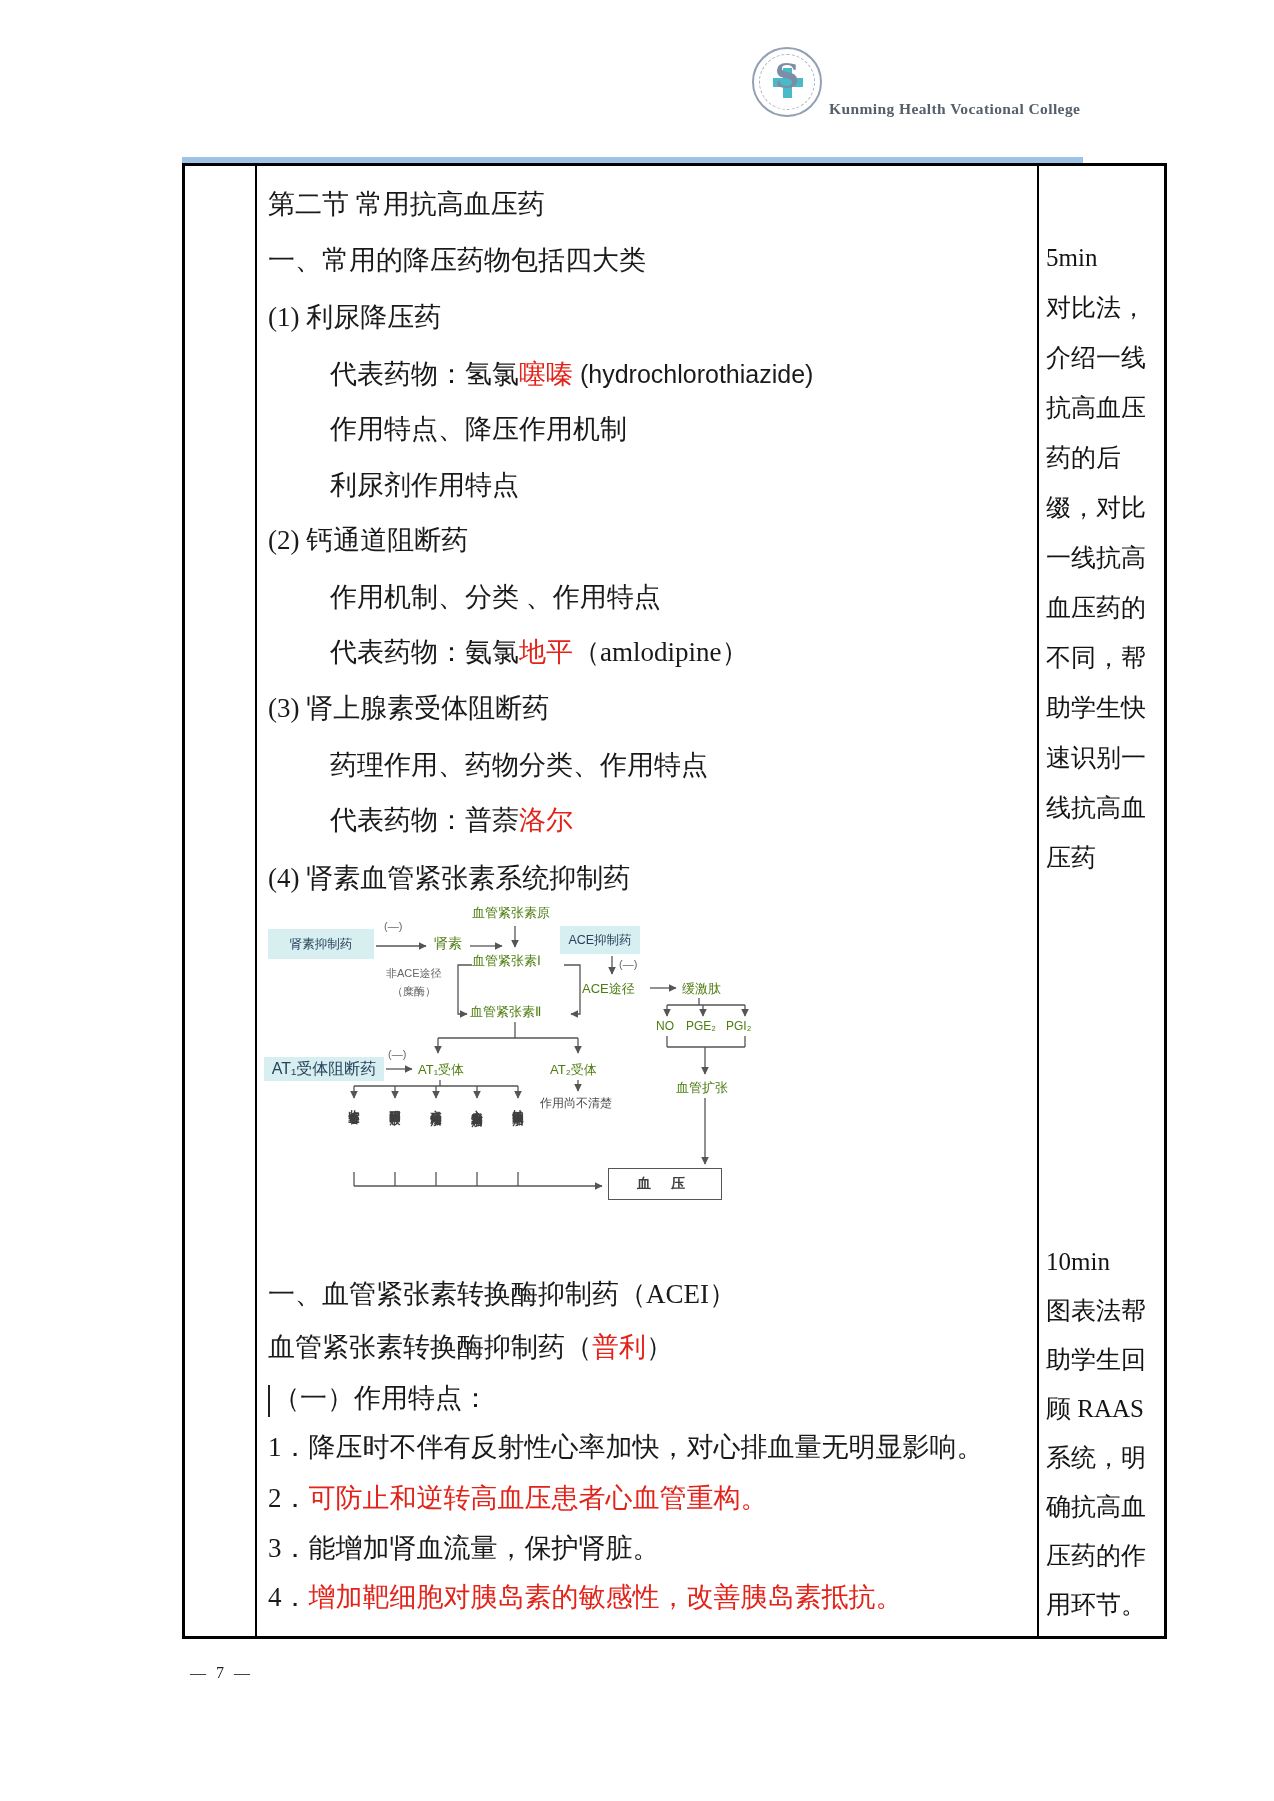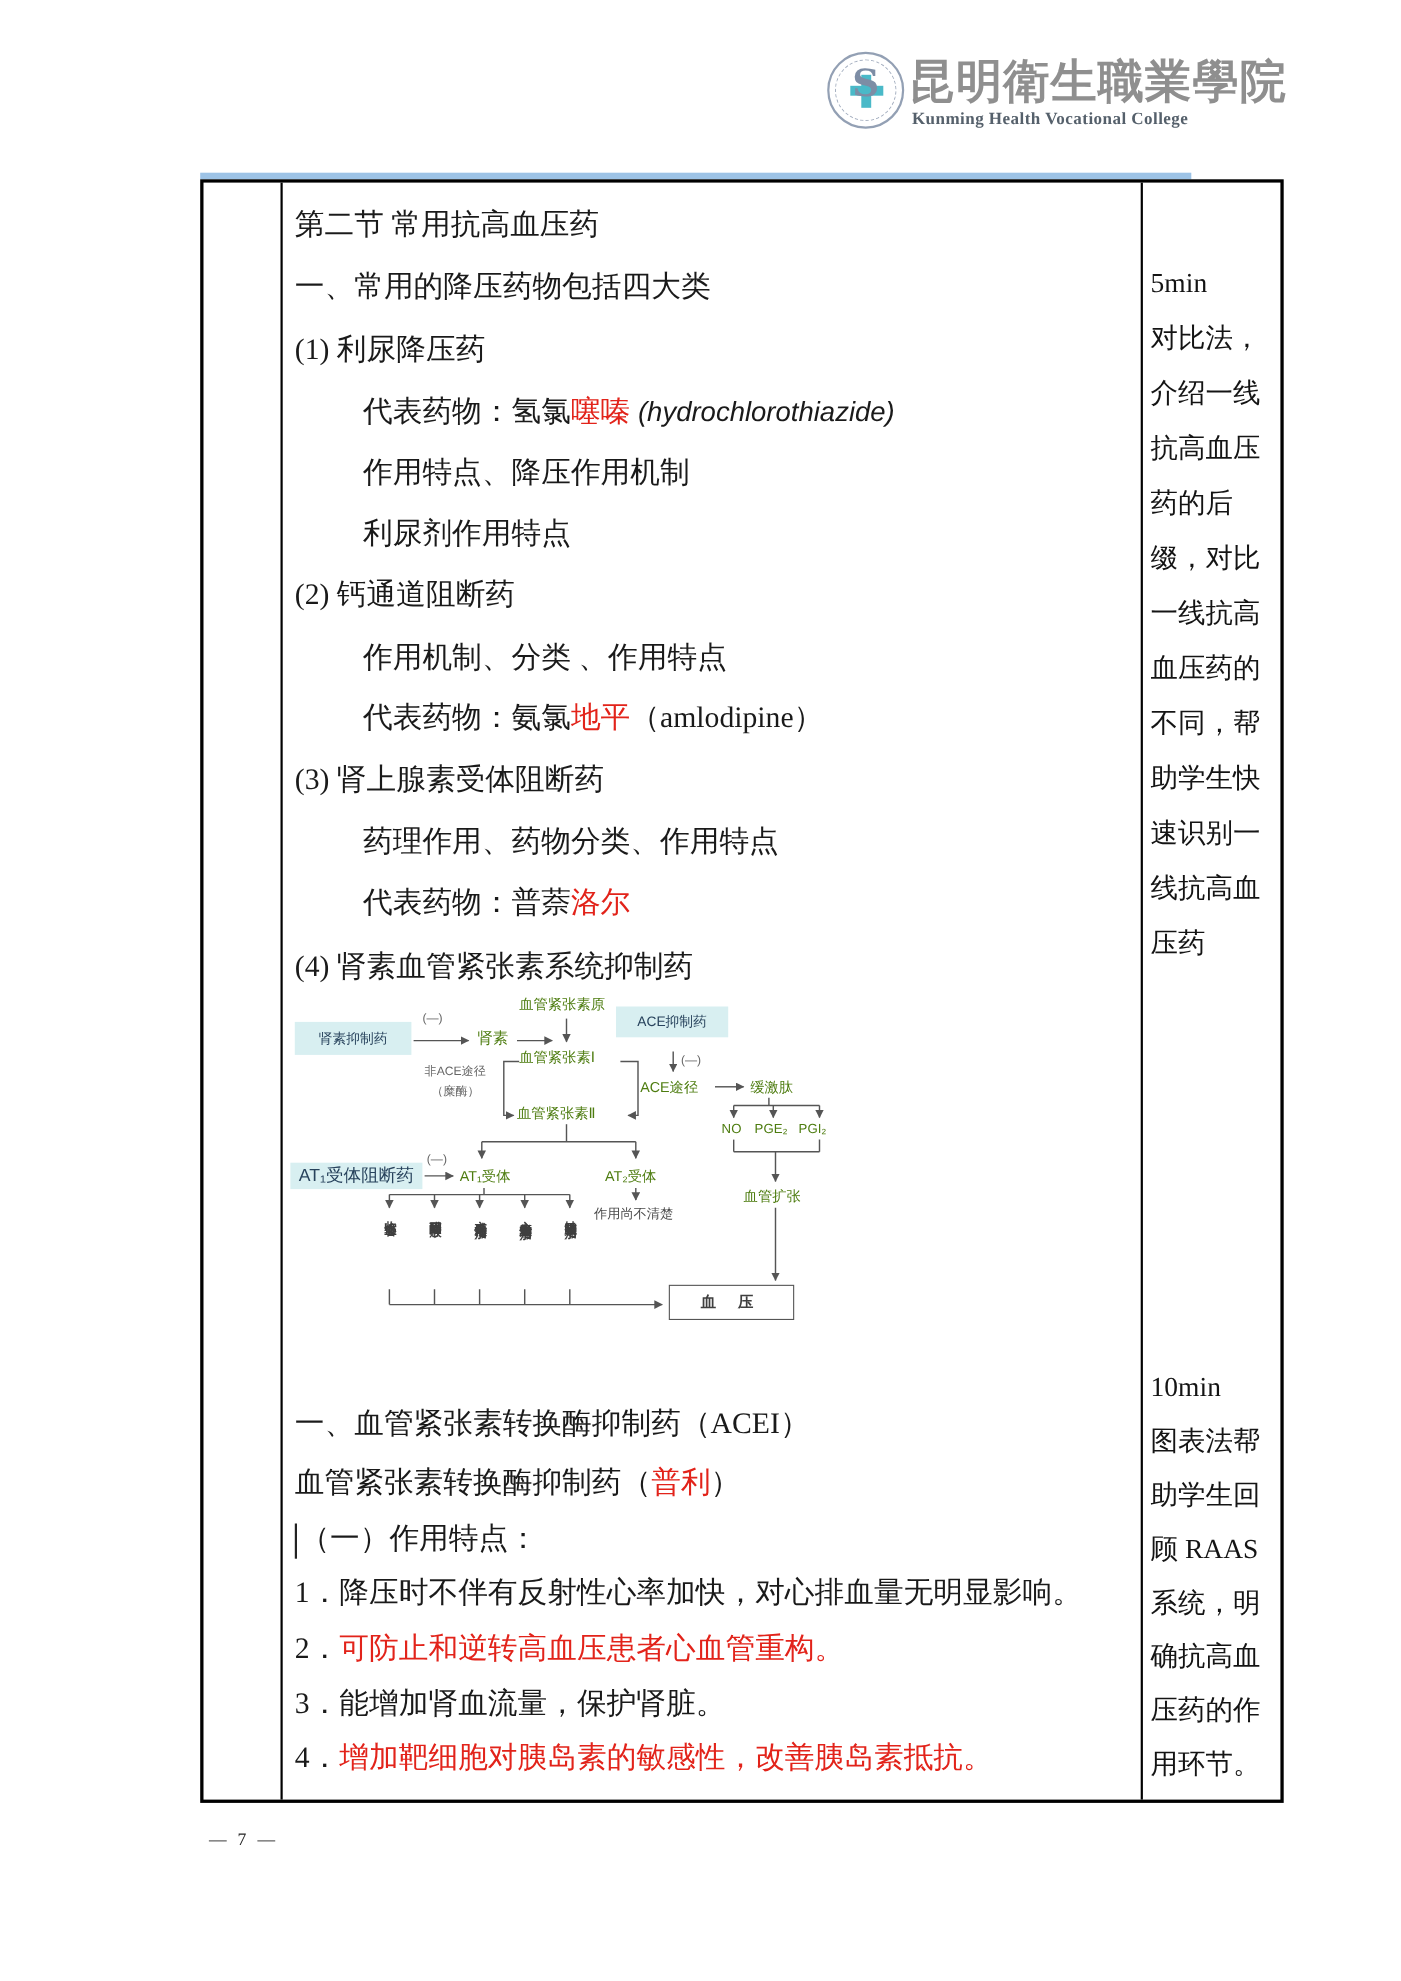--- a/index.html
+++ b/index.html
@@ -18,21 +18,21 @@
         letter-spacing:0.4px;white-space:nowrap;}
   
   .blue-rule{position:absolute;left:182px;top:157px;width:901px;height:6px;background:#9dc3e6;}
   .tbl{position:absolute;left:182px;top:163px;width:979px;height:1470px;border:3px solid #000;}
   .vdiv1{position:absolute;left:255px;top:166px;width:2px;height:1470px;background:#000;}
   .vdiv2{position:absolute;left:1037px;top:166px;width:2px;height:1470px;background:#000;}
   
   .ml{position:absolute;font-size:27px;white-space:nowrap;line-height:34px;}
   .seg{display:inline;}
   .seg.red{color:#e2231a;}
-  .seg.latin{font-family:"Liberation Sans",sans-serif;font-size:25px;font-style:italic;}
+  .seg.latin{font-family:"Liberation Sans",sans-serif;font-size:25px;}
   .vbar{display:inline-block;width:0;height:32px;border-left:2px solid #222;margin-right:3px;vertical-align:middle;}
   
   .note-block{position:absolute;left:1046px;width:122px;font-size:25px;color:#141414;white-space:nowrap;}
   #nb1 div{line-height:50px;}
   #nb2 div{line-height:49px;}
   
   #diagram{position:absolute;left:262px;top:902px;width:525px;height:345px;}
   #diagram svg{position:absolute;left:0;top:0;}
   .dlbl{position:absolute;font-size:13px;color:#4a4a4a;white-space:nowrap;font-family:"Liberation Sans",sans-serif;}
   .dlbl.b{font-weight:normal;color:#4d7c0f;}
@@ -52,21 +52,20 @@
 <body>
 
 <div id="page">
 
   <div id="seal">
     <div class="ring"></div>
     <div class="cross-h"></div>
     <div class="cross-v"></div>
     <div class="dragon">S</div>
   </div>
-  <div class="zh-name">昆明衛生職業學院</div>
   <div class="en-name">Kunming Health Vocational College</div>
 
   <div class="blue-rule"></div>
   <div class="tbl"></div>
   <div class="vdiv1"></div>
   <div class="vdiv2"></div>
 
   <div class="ml" style="left:268px;top:187px"><span class="seg">第二节 常用抗高血压药</span></div>
   <div class="ml" style="left:268px;top:243px"><span class="seg">一、常用的降压药物包括四大类</span></div>
   <div class="ml" style="left:268px;top:300px"><span class="seg">(1) 利尿降压药</span></div>
@@ -132,21 +131,21 @@
         <line x1="405" y1="145" x2="483" y2="145"></line>
         <line x1="443" y1="145" x2="443" y2="172" marker-end="url(#ah)"></line>
         <line x1="443" y1="196" x2="443" y2="262" marker-end="url(#ah)"></line>
       </g>
     </svg>
 
     <div class="dbox" style="left:6px;top:27px;width:106px;height:30px">肾素抑制药</div>
     <div class="dlbl sm" style="left:122px;top:18px">(—)</div>
     <div class="dlbl b" style="left:172px;top:33px;font-size:14px">肾素</div>
     <div class="dlbl b" style="left:210px;top:2px">血管紧张素原</div>
-    <div class="dbox" style="left:298px;top:13px;width:102px;height:28px">ACE抑制药</div>
+    <div class="dbox" style="left:298px;top:24px;width:80px;height:28px">ACE抑制药</div>
     <div class="dlbl b" style="left:210px;top:50px">血管紧张素Ⅰ</div>
     <div class="dlbl sm" style="left:124px;top:64px">非ACE途径</div>
     <div class="dlbl sm" style="left:130px;top:82px">（糜酶）</div>
     <div class="dlbl sm" style="left:357px;top:56px">(—)</div>
     <div class="dlbl b" style="left:320px;top:78px">ACE途径</div>
     <div class="dlbl b" style="left:420px;top:78px">缓激肽</div>
     <div class="dlbl b" style="left:208px;top:101px">血管紧张素Ⅱ</div>
     <div class="dlbl b" style="left:394px;top:117px;font-size:12px">NO</div>
     <div class="dlbl b" style="left:424px;top:117px;font-size:12px">PGE₂</div>
     <div class="dlbl b" style="left:464px;top:117px;font-size:12px">PGI₂</div>

